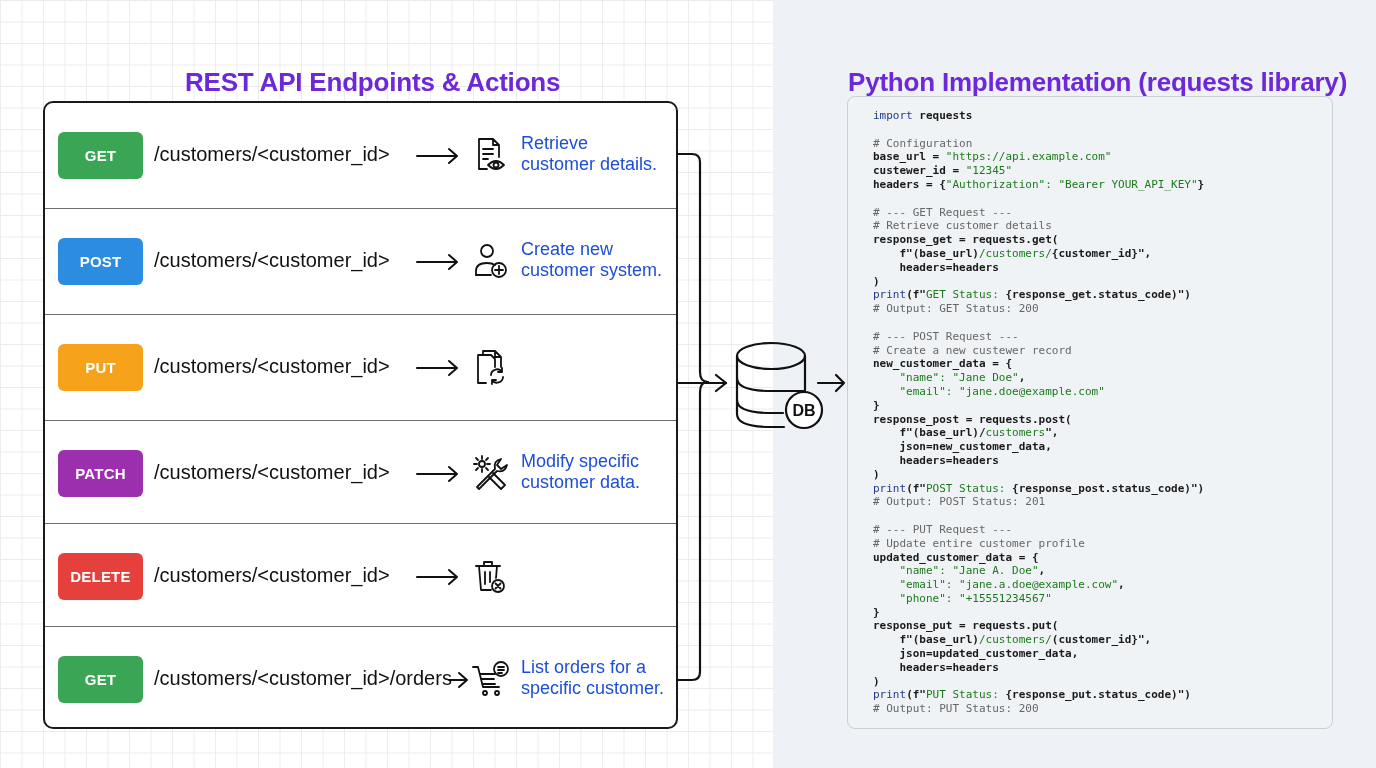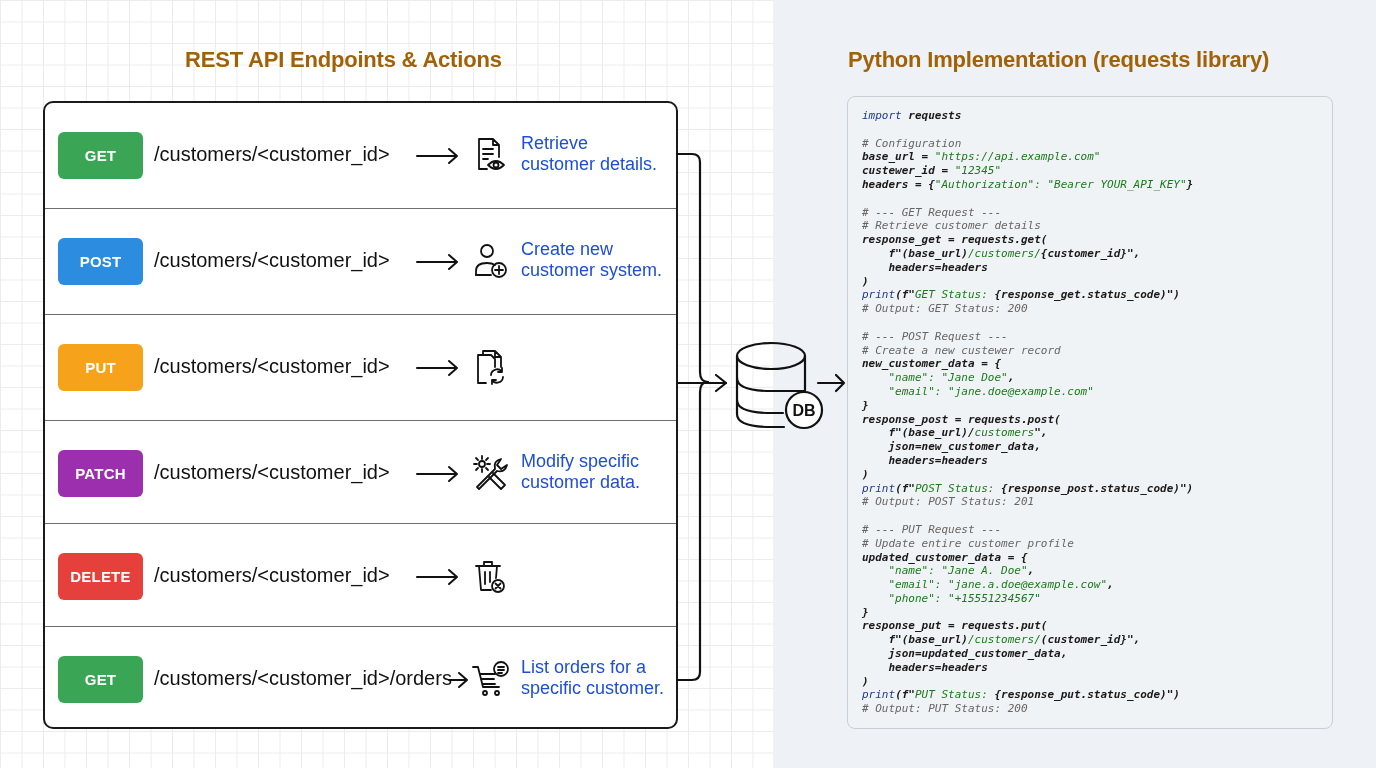--- a/index.html
+++ b/index.html
@@ -12,22 +12,22 @@
       linear-gradient(to right, #ececec 1px, transparent 1px),
       linear-gradient(to bottom, #ececec 1px, transparent 1px);
     background-size: 21.5px 21.5px;
     color: #111;
   }
   .right-panel {
     position: absolute; left: 773px; top: 0; width: 603px; height: 768px;
     background: #eef2f6;
   }
   .title {
-    position: absolute; font-weight: bold; font-size: 22px; color: #a16207;
-    white-space: nowrap; letter-spacing: -0.2px;
+    position: absolute; font-weight: bold; font-size: 26px; color: #6d28d9;
+    white-space: nowrap; letter-spacing: -0.2px; margin-top: 20px;
   }
   #left-title { left: 185px; top: 47px; }
   #right-title { left: 848px; top: 47px; }
 
   
   .endpoints {
     position: absolute; left: 43px; top: 101px; width: 635px; height: 628px;
     border: 2px solid #1a1a1a; border-radius: 10px; background: #fff;
     overflow: hidden;
   }
@@ -58,22 +58,21 @@
     color: #1d4ed8; width: 160px;
   }
 
   
   .connector { position: absolute; left: 676px; top: 150px; width: 180px; height: 540px; }
 
   
   .code-box {
     position: absolute; left: 847px; top: 96px; width: 486px; height: 633px;
     border: 1.5px solid #c9cfd6; border-radius: 8px; background: #f0f3f6;
-    padding: 12px 14px;
-    font-style: italic;
+    padding: 12px 25px;
   }
   .code {
     font-family: "DejaVu Sans Mono", monospace; font-size: 11px; line-height: 13.8px;
     color: #1a1a1a; white-space: pre;
   }
   .code .ln { display: block; min-height: 13.8px; }
   .code .kw { color: #1e3a8a; }
   .code .cm { color: #666; }
   .code .st { color: #1a7a1a; }
   .code .bd { font-weight: bold; }

